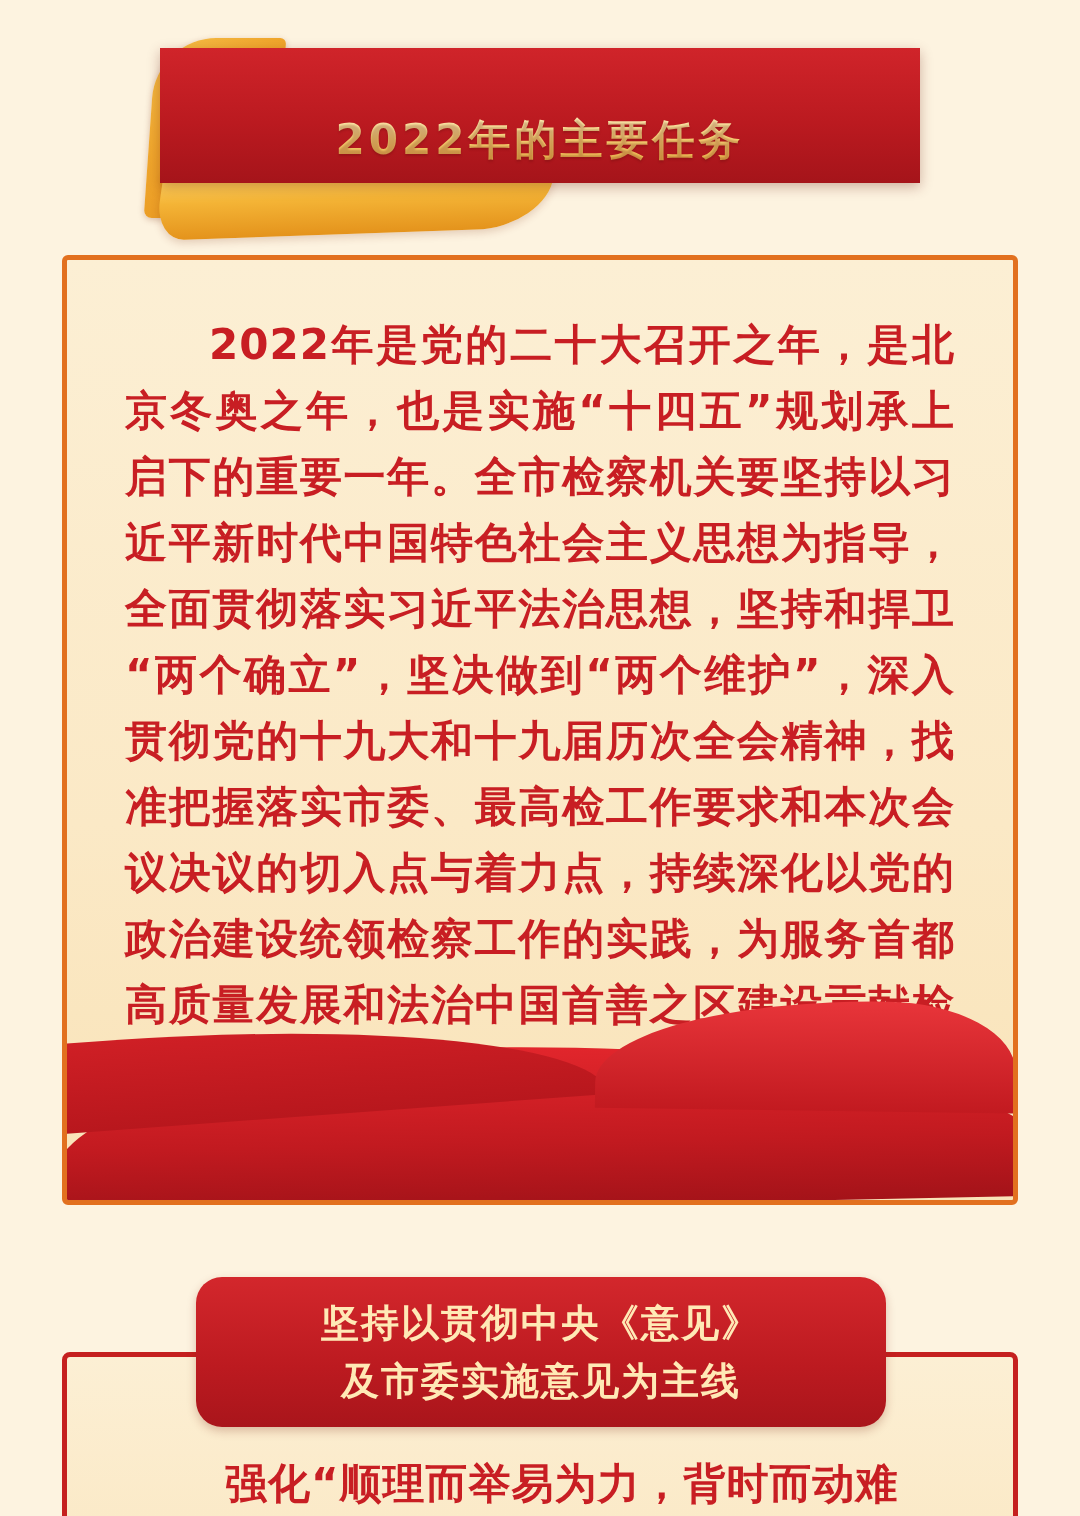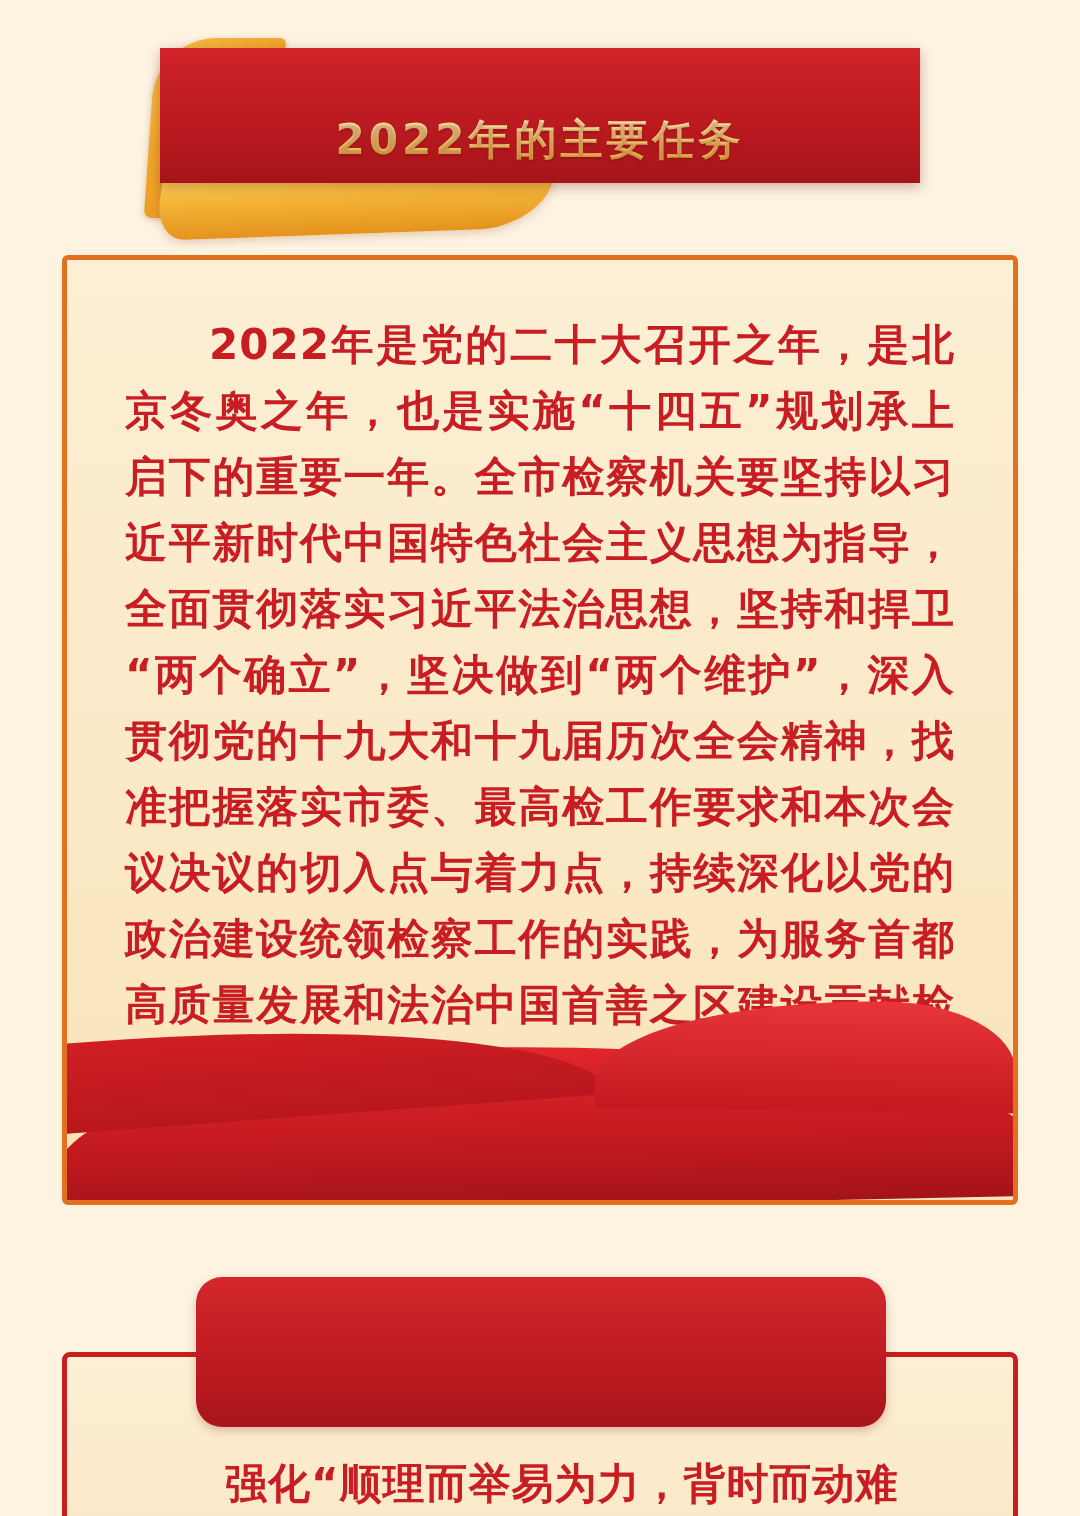--- a/index.html
+++ b/index.html
@@ -209,17 +209,19 @@
 </div>
 
 <div class="card">
   <div class="card-body">
     <p>2022年是党的二十大召开之年，是北京冬奥之年，也是实施“十四五”规划承上启下的重要一年。全市检察机关要坚持以习近平新时代中国特色社会主义思想为指导，全面贯彻落实习近平法治思想，坚持和捍卫“两个确立”，坚决做到“两个维护”，深入贯彻党的十九大和十九届历次全会精神，找准把握落实市委、最高检工作要求和本次会议决议的切入点与着力点，持续深化以党的政治建设统领检察工作的实践，为服务首都高质量发展和法治中国首善之区建设贡献检察力量。</p>
   </div>
   <div class="card-swoosh"></div>
 </div>
 
 <div class="section-pill">
+  <span>坚持以贯彻中央《意见》</span>
+  <span>及市委实施意见为主线</span>
 </div>
 
 <div class="card-lower">
   <p>强化“顺理而举易为力，背时而动难为</p>
 </div>
 
 </body></html>

